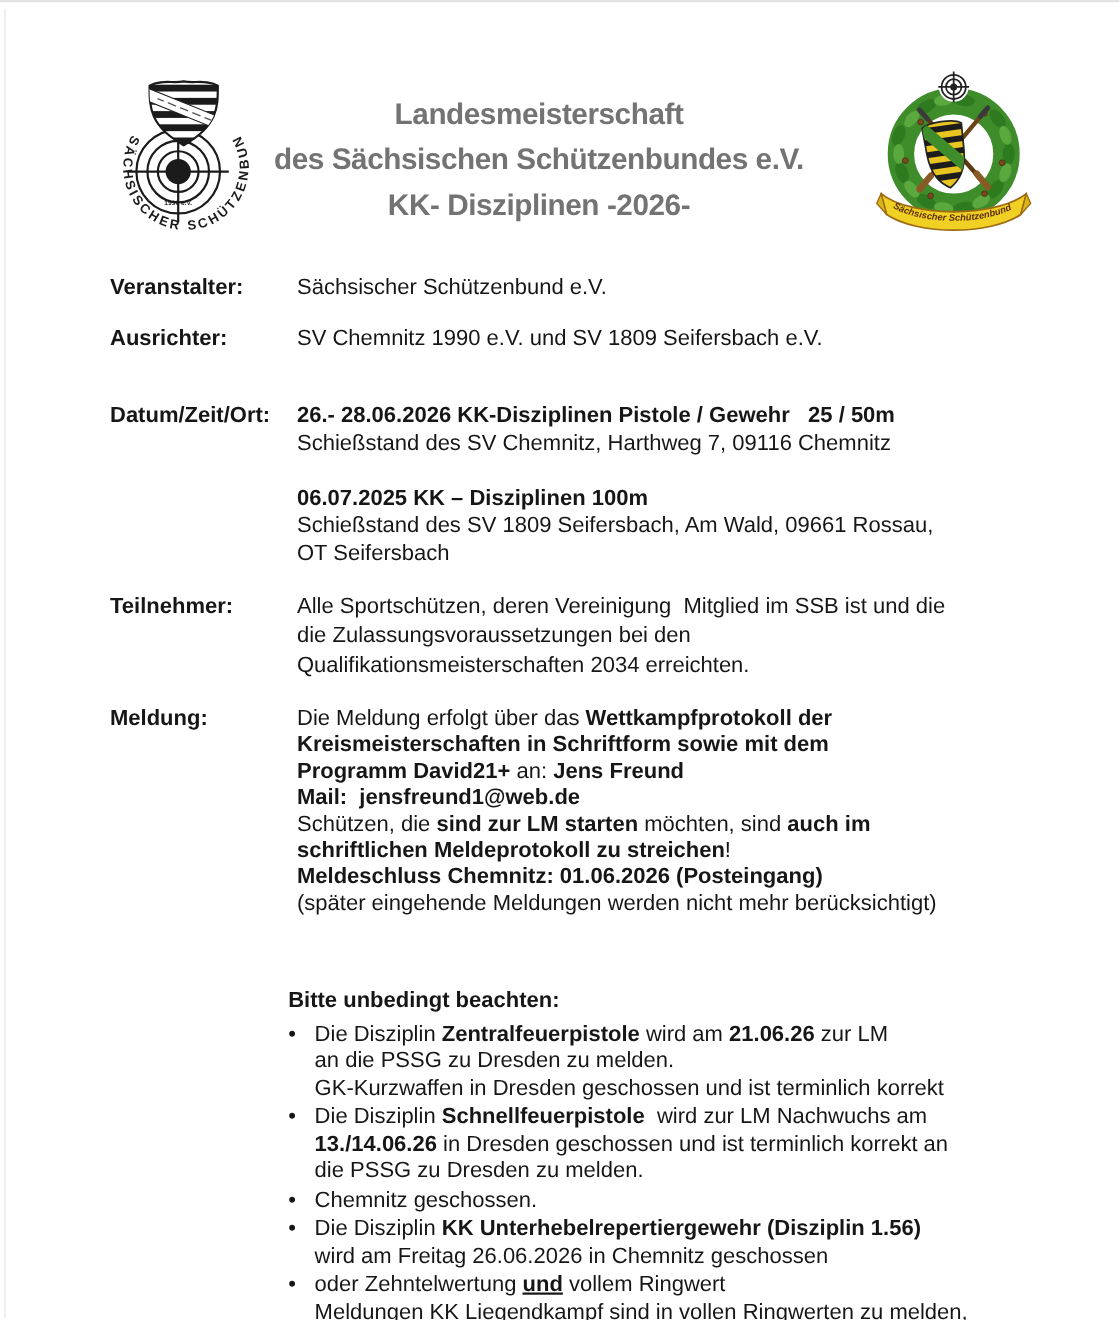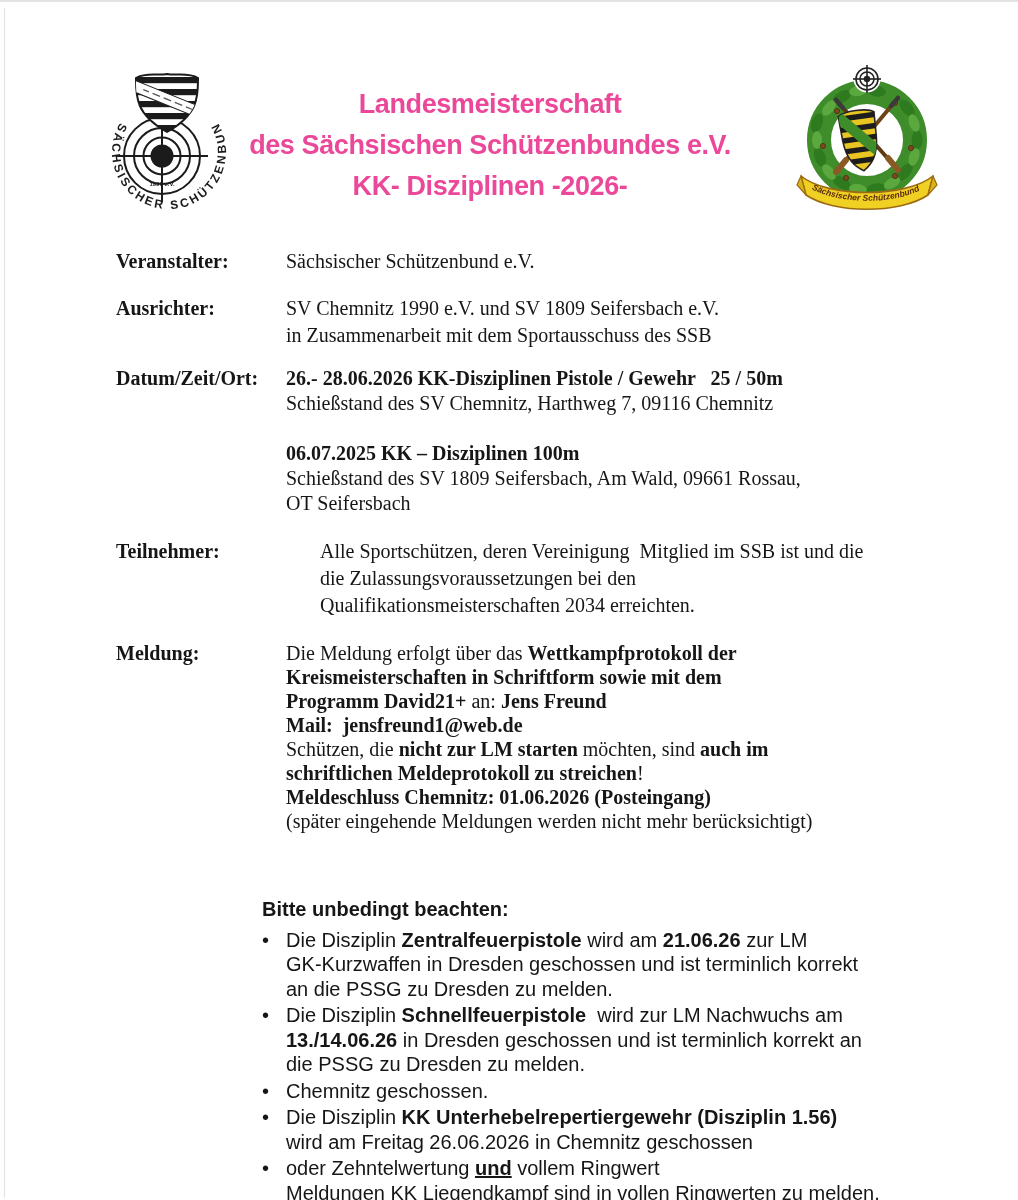--- a/index.html
+++ b/index.html
@@ -8,39 +8,39 @@
     position:relative; width:1018px; height:1200px; background:#ffffff;
     font-family:"Liberation Sans", sans-serif; color:#161616; overflow:hidden;
   }
   
   .scan-top  { position:absolute; top:0; left:0; width:1018px; height:2px; background:#cccccc; opacity:.55; }
   .scan-left { position:absolute; top:8px; left:4px; width:1px; height:1190px; background:#e2e2e2; }
 
   
   .title {
     position:absolute; left:190px; top:84px; width:600px; text-align:center;
-    font-weight:bold; font-size:27px; line-height:41px; letter-spacing:-0.4px; color:#ec4899;
+    font-weight:bold; font-size:27px; line-height:41px; letter-spacing:-0.4px; color:#737373;
   }
   .logo-left  { position:absolute; left:100px; top:70px; }
   .logo-right { position:absolute; left:796px; top:62px; }
 
   
-  .section { position:absolute; left:116px; display:flex; font-size:20px;font-family:Liberation Serif, serif; }
+  .section { position:absolute; left:100px; display:flex; font-size:20px; }
   .section .label   { width:170px; flex:none; font-weight:bold; }
   .section .content { width:690px; }
   .line  { white-space:pre; }
   .blank { visibility:hidden; }
   .b  { font-weight:bold;text-align:center; }
   .u  { text-decoration:underline; }
   .sm { font-size:20px; }
 
   #sec-veranstalter { top:248px; line-height:27px; }
   #sec-ausrichter   { top:295px; line-height:27px; }
   #sec-datum        { top:366px; line-height:25px; }
-  #sec-teilnehmer   { top:538px; line-height:27px;gap:34px; }
+  #sec-teilnehmer   { top:538px; line-height:27px; }
   #sec-meldung      { top:641px; line-height:24px; }
 
   
   .notes { position:absolute; left:262px; top:897px; width:700px; font-size:20px; line-height:24.5px; }
   .notes-heading { font-weight:bold; margin-bottom:6px; }
   .bullet-item { display:flex; margin-top:2px; }
   .bullet-item .dot { flex:none; width:24px; }
   .bullet-body { flex:1; }
 </style>
 </head>
@@ -192,21 +192,20 @@
     <div class="label">Veranstalter:</div>
     <div class="content">
         <div class="line"><span>Sächsischer Schützenbund e.V.</span></div>
       </div>
   </section>
 
   <section class="section" id="sec-ausrichter">
     <div class="label">Ausrichter:</div>
     <div class="content">
         <div class="line"><span>SV Chemnitz 1990 e.V. und SV 1809 Seifersbach e.V.</span></div>
-        <div class="line"><span>in Zusammenarbeit mit dem Sportausschuss des SSB</span></div>
       </div>
   </section>
 
   <section class="section" id="sec-datum">
     <div class="label">Datum/Zeit/Ort:</div>
     <div class="content">
         <div class="line"><span class="b">26.- 28.06.2026 KK-Disziplinen Pistole / Gewehr   25 / 50m</span></div>
         <div class="line"><span>Schießstand des SV Chemnitz, Harthweg 7, 09116 Chemnitz</span></div>
         <div class="line blank">&nbsp;</div>
         <div class="line"><span class="b">06.07.2025 KK – Disziplinen 100m</span></div>
@@ -224,36 +223,36 @@
       </div>
   </section>
 
   <section class="section" id="sec-meldung">
     <div class="label">Meldung:</div>
     <div class="content">
         <div class="line"><span>Die Meldung erfolgt über das </span><span class="b">Wettkampfprotokoll der</span></div>
         <div class="line"><span class="b">Kreismeisterschaften in Schriftform sowie mit dem</span></div>
         <div class="line"><span class="b">Programm David21+</span><span> an: </span><span class="b">Jens Freund</span></div>
         <div class="line"><span class="b">Mail:  jensfreund1@web.de</span></div>
-        <div class="line"><span>Schützen, die </span><span class="b">nicht zur LM starten</span><span> möchten, sind </span><span class="b">auch im</span></div>
+        <div class="line"><span>Schützen, die </span><span class="b">sind zur LM starten</span><span> möchten, sind </span><span class="b">auch im</span></div>
         <div class="line"><span class="b">schriftlichen Meldeprotokoll zu streichen</span><span>!</span></div>
         <div class="line"><span class="b">Meldeschluss Chemnitz: 01.06.2026 (Posteingang)</span></div>
         <div class="line"><span class="sm">(später eingehende Meldungen werden nicht mehr berücksichtigt)</span></div>
       </div>
   </section>
 
   <section class="notes">
     <div class="notes-heading">Bitte unbedingt beachten:</div>
     <div>
         <div class="bullet-item">
           <span class="dot">•</span>
           <div class="bullet-body">
             <div class="line"><span>Die Disziplin </span><span class="b">Zentralfeuerpistole</span><span> wird am </span><span class="b">21.06.26</span><span> zur LM</span></div>
+            <div class="line"><span>an die PSSG zu Dresden zu melden.</span></div>
             <div class="line"><span>GK-Kurzwaffen in Dresden geschossen und ist terminlich korrekt</span></div>
-            <div class="line"><span>an die PSSG zu Dresden zu melden.</span></div>
           </div>
         </div>
         <div class="bullet-item">
           <span class="dot">•</span>
           <div class="bullet-body">
             <div class="line"><span>Die Disziplin </span><span class="b">Schnellfeuerpistole</span><span>  wird zur LM Nachwuchs am</span></div>
             <div class="line"><span class="b">13./14.06.26</span><span> in Dresden geschossen und ist terminlich korrekt an</span></div>
             <div class="line"><span>die PSSG zu Dresden zu melden.</span></div>
           </div>
         </div>

